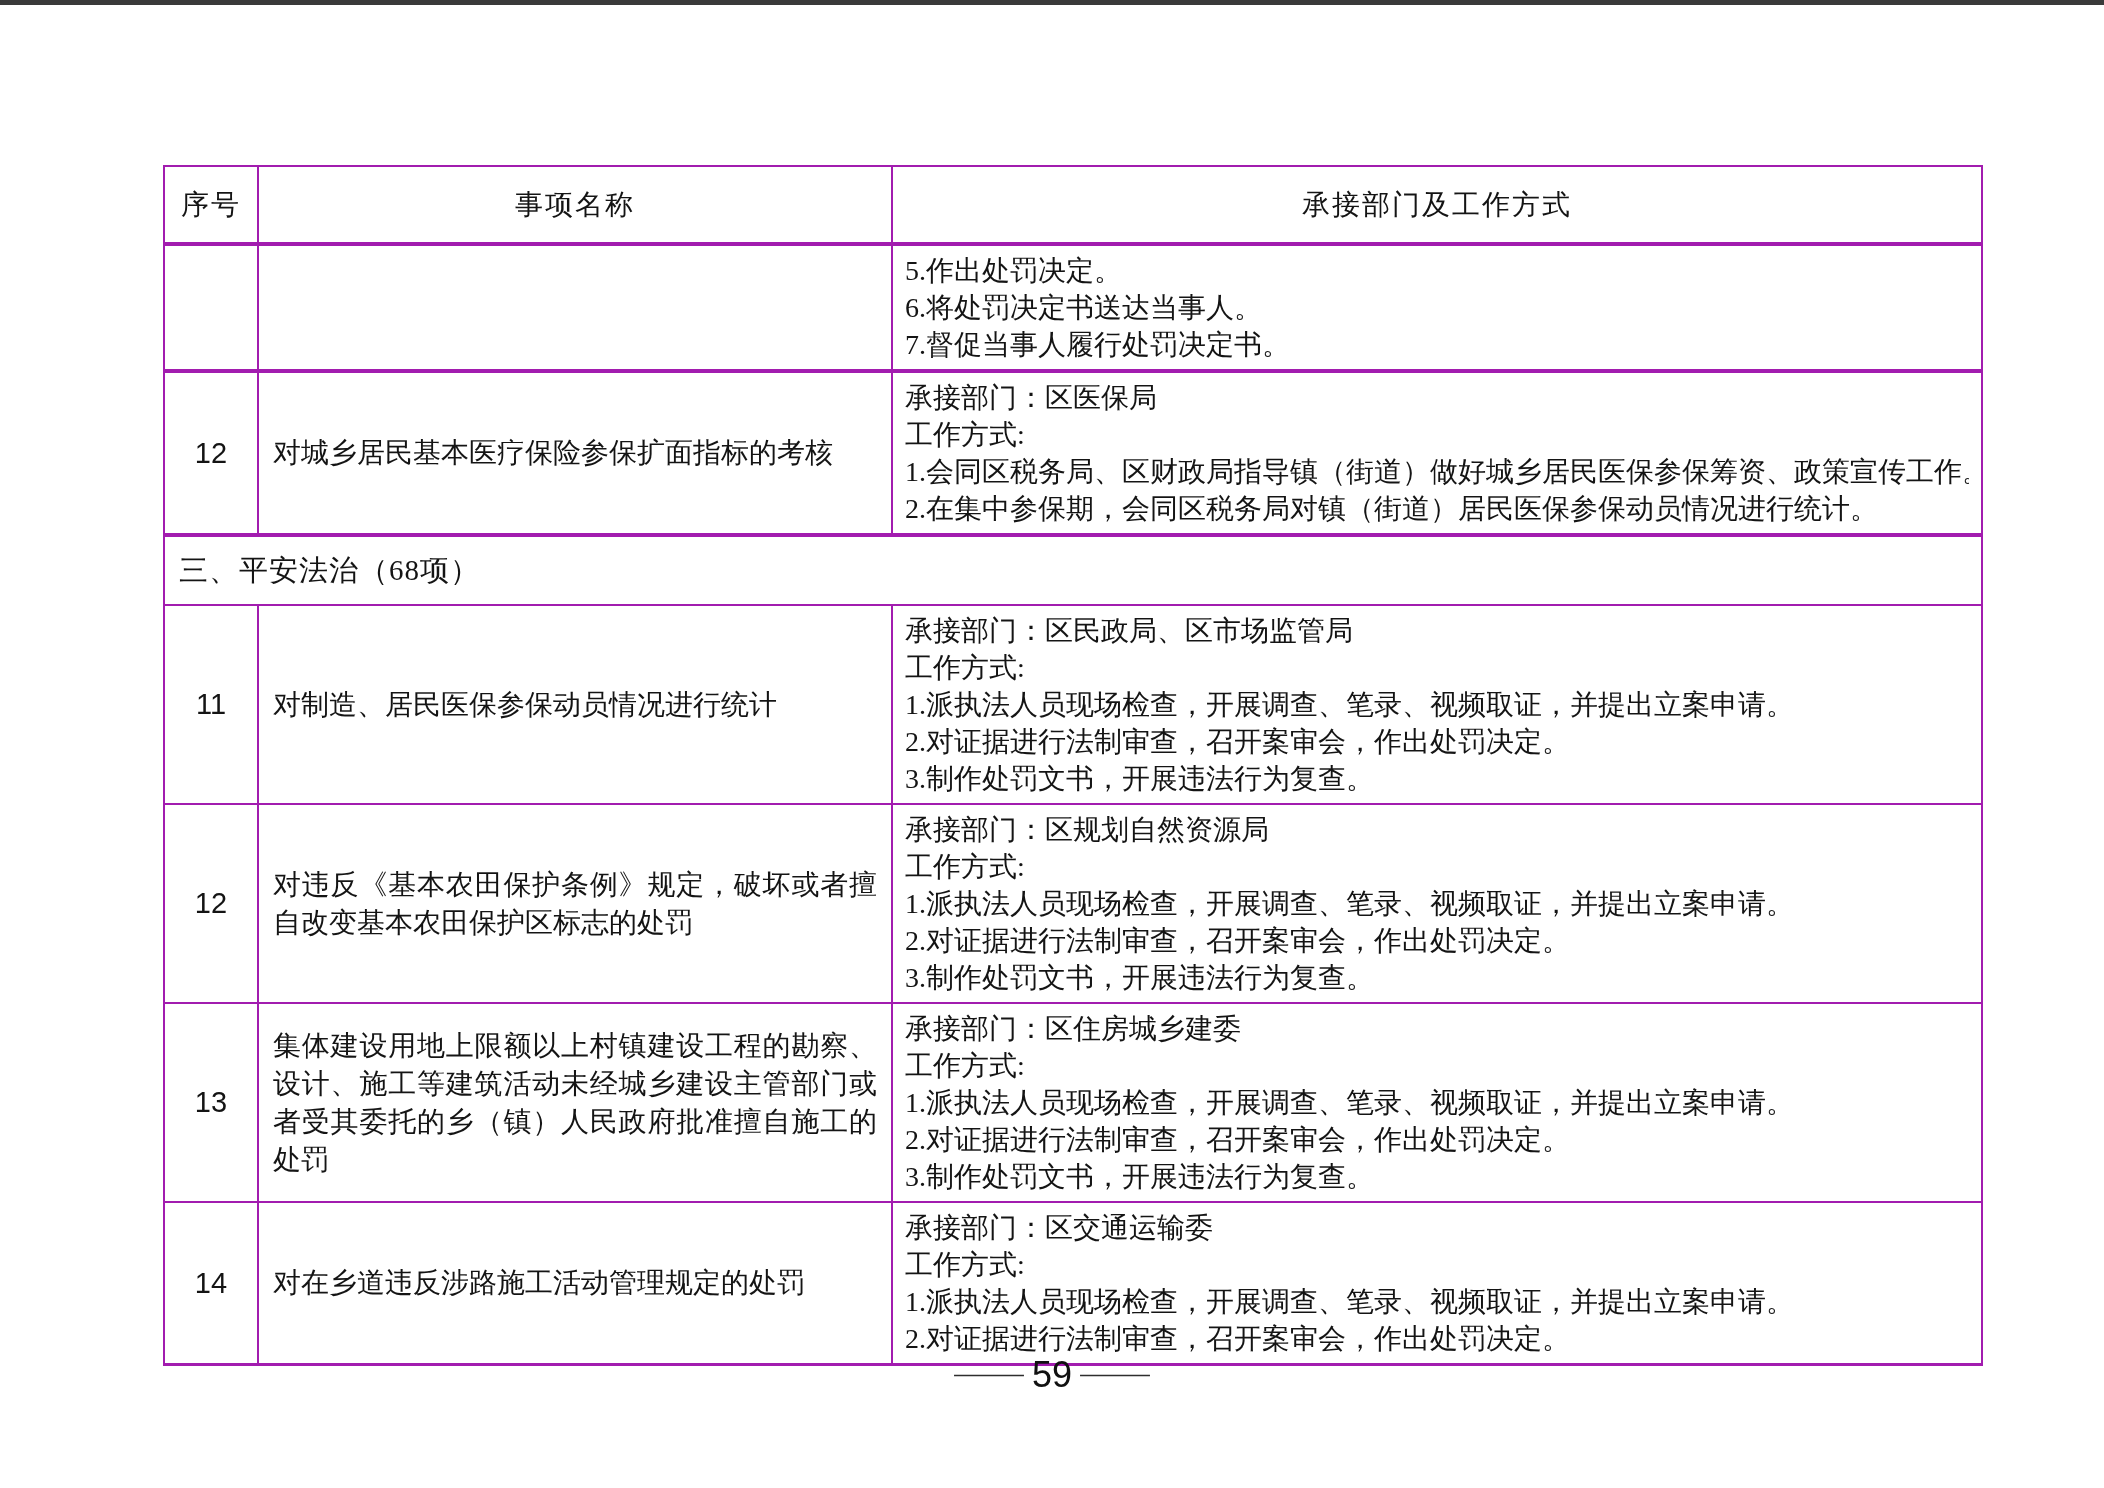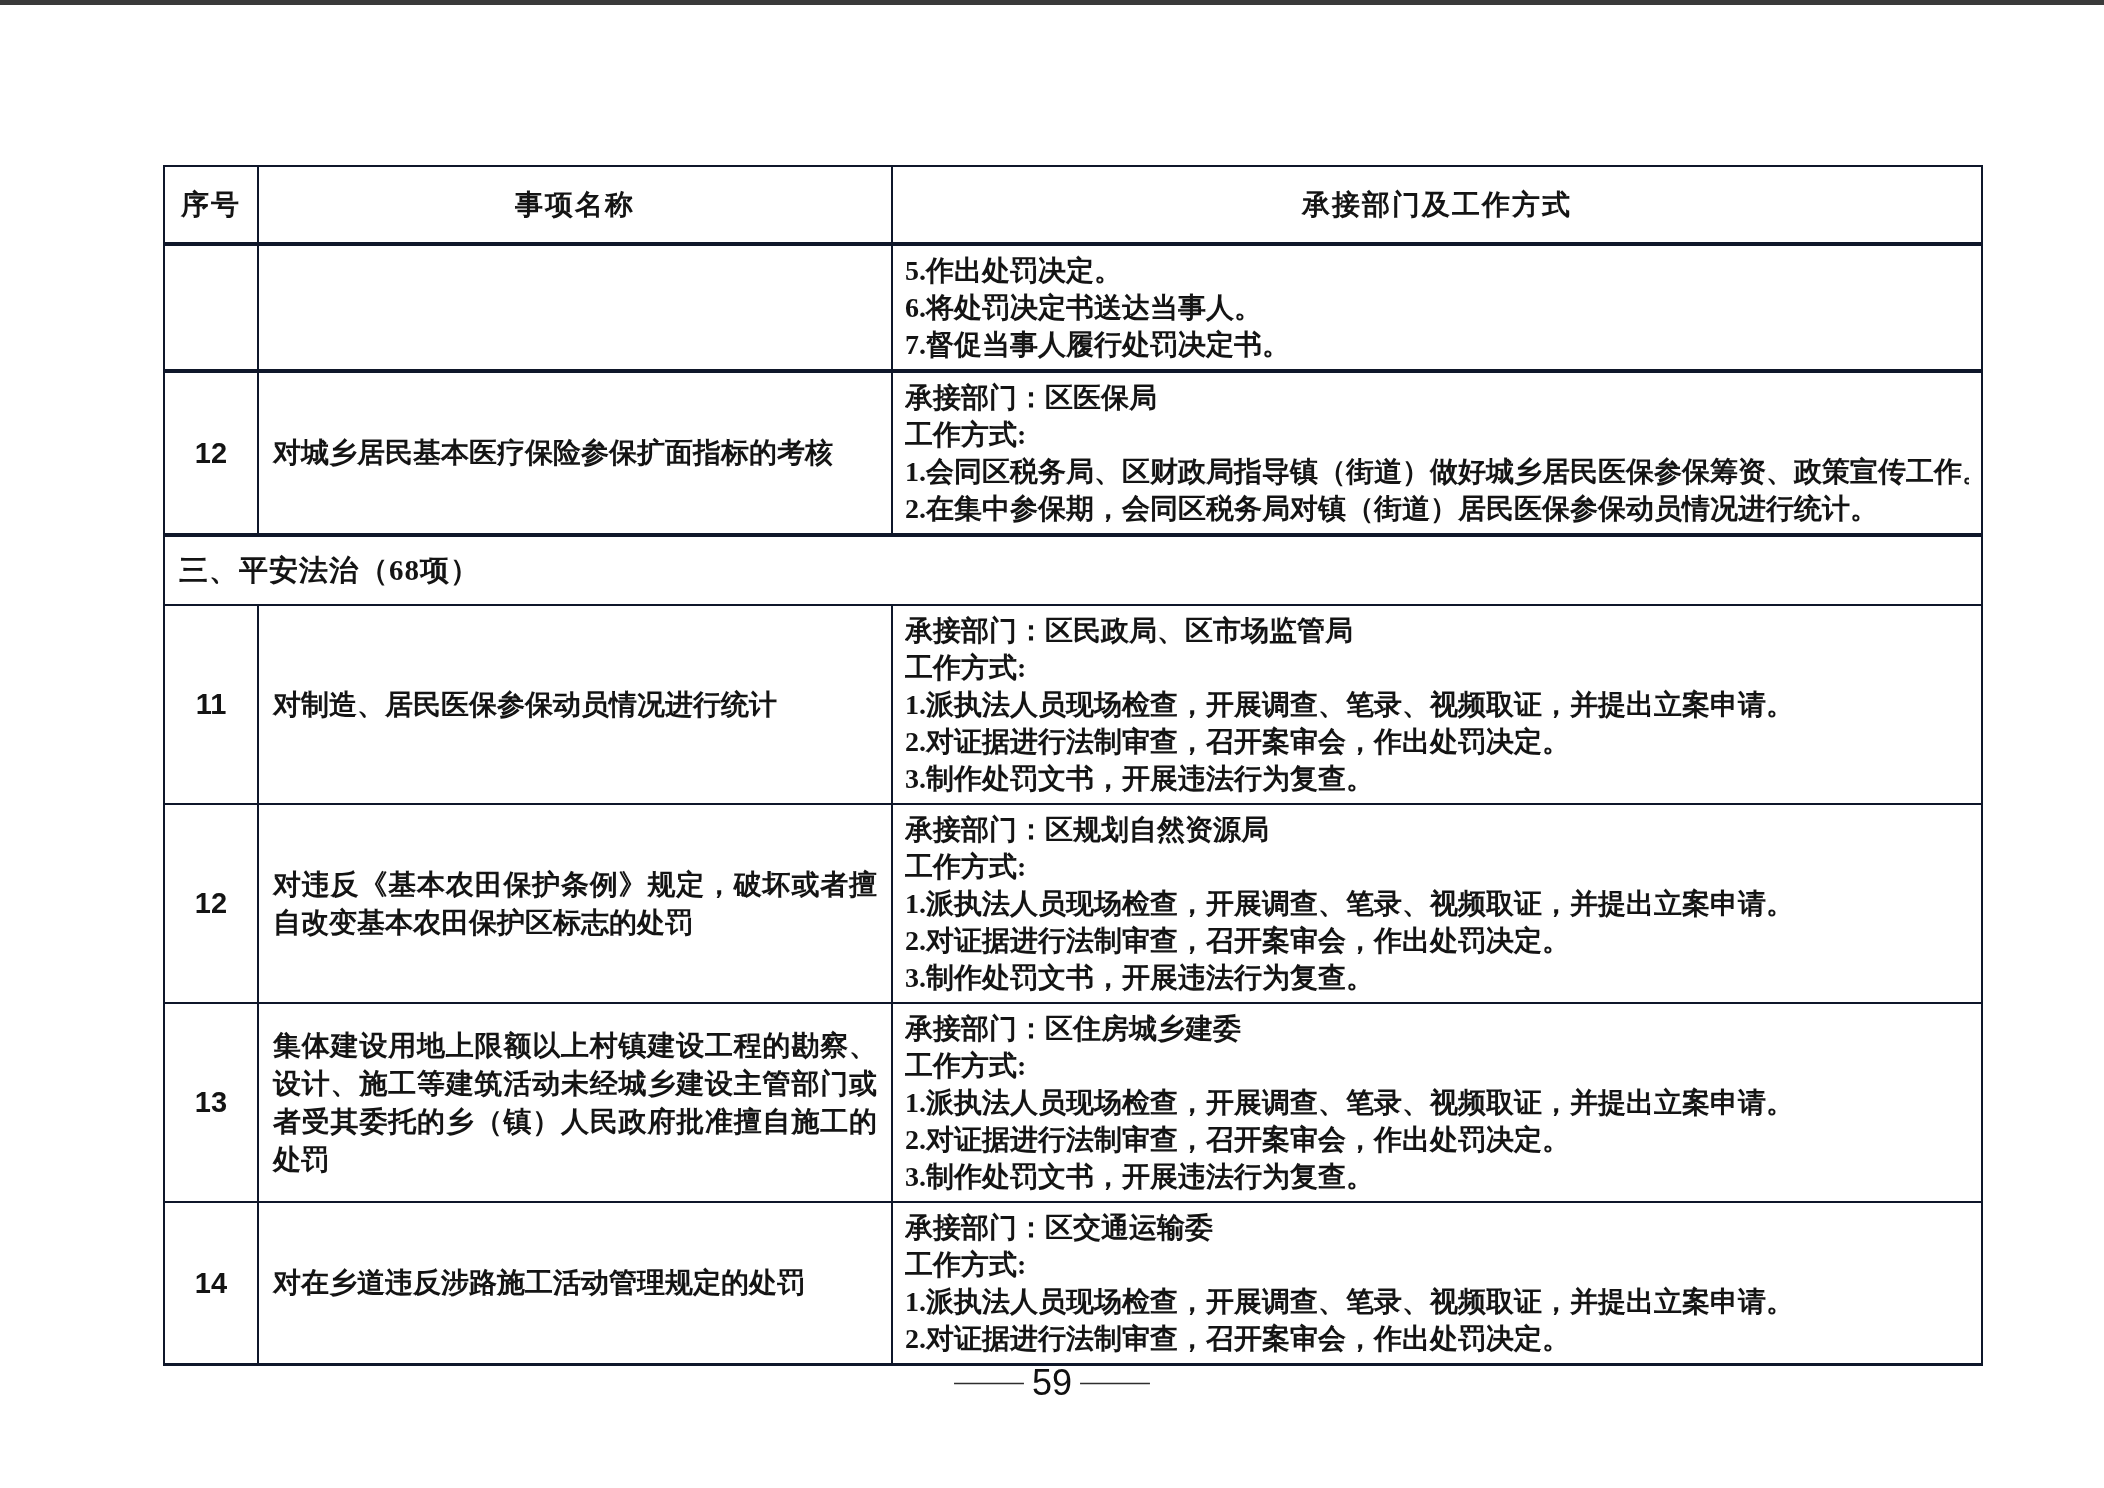--- a/index.html
+++ b/index.html
@@ -21,24 +21,24 @@
     width: 1820px;
   }
   table.doc-table {
     width: 100%;
     border-collapse: collapse;
     table-layout: fixed;
   }
   .doc-table col.c1 { width: 94px; }
   .doc-table col.c2 { width: 634px; }
   .doc-table th, .doc-table td {
-    border: 2px solid #0f172a;
+    border: 2px solid #a21caf;
     vertical-align: middle;
     font-size: 28px;
-    font-weight: bold;
+    font-weight: normal;
   }
   .doc-table th {
     height: 78px;
     text-align: center;
     letter-spacing: 2px;
   }
   tr.thick-bottom th, tr.thick-bottom td { border-bottom-width: 4px; }
   tr.table-end td { border-bottom-width: 3px; }
   td.serial-cell { text-align: center; font-family: "Liberation Sans", "DejaVu Sans", sans-serif; font-size: 29px; }
   td.name-cell {
@@ -60,21 +60,20 @@
     height: 70px;
     padding-left: 14px;
     font-size: 29px;
     letter-spacing: 1px;
   }
   .page-footer {
     position: absolute; top: 1350px; left: 0;
     width: 2104px;
     text-align: center;
     line-height: 46px;
-    margin-top: 8px;
   }
   .pg-dash {
     display: inline-block;
     transform: scaleX(2.3);
     font-size: 30px;
     color: #2e2e2e;
     margin: 0 28px;
     vertical-align: 4px;
   }
   .pg-num {

